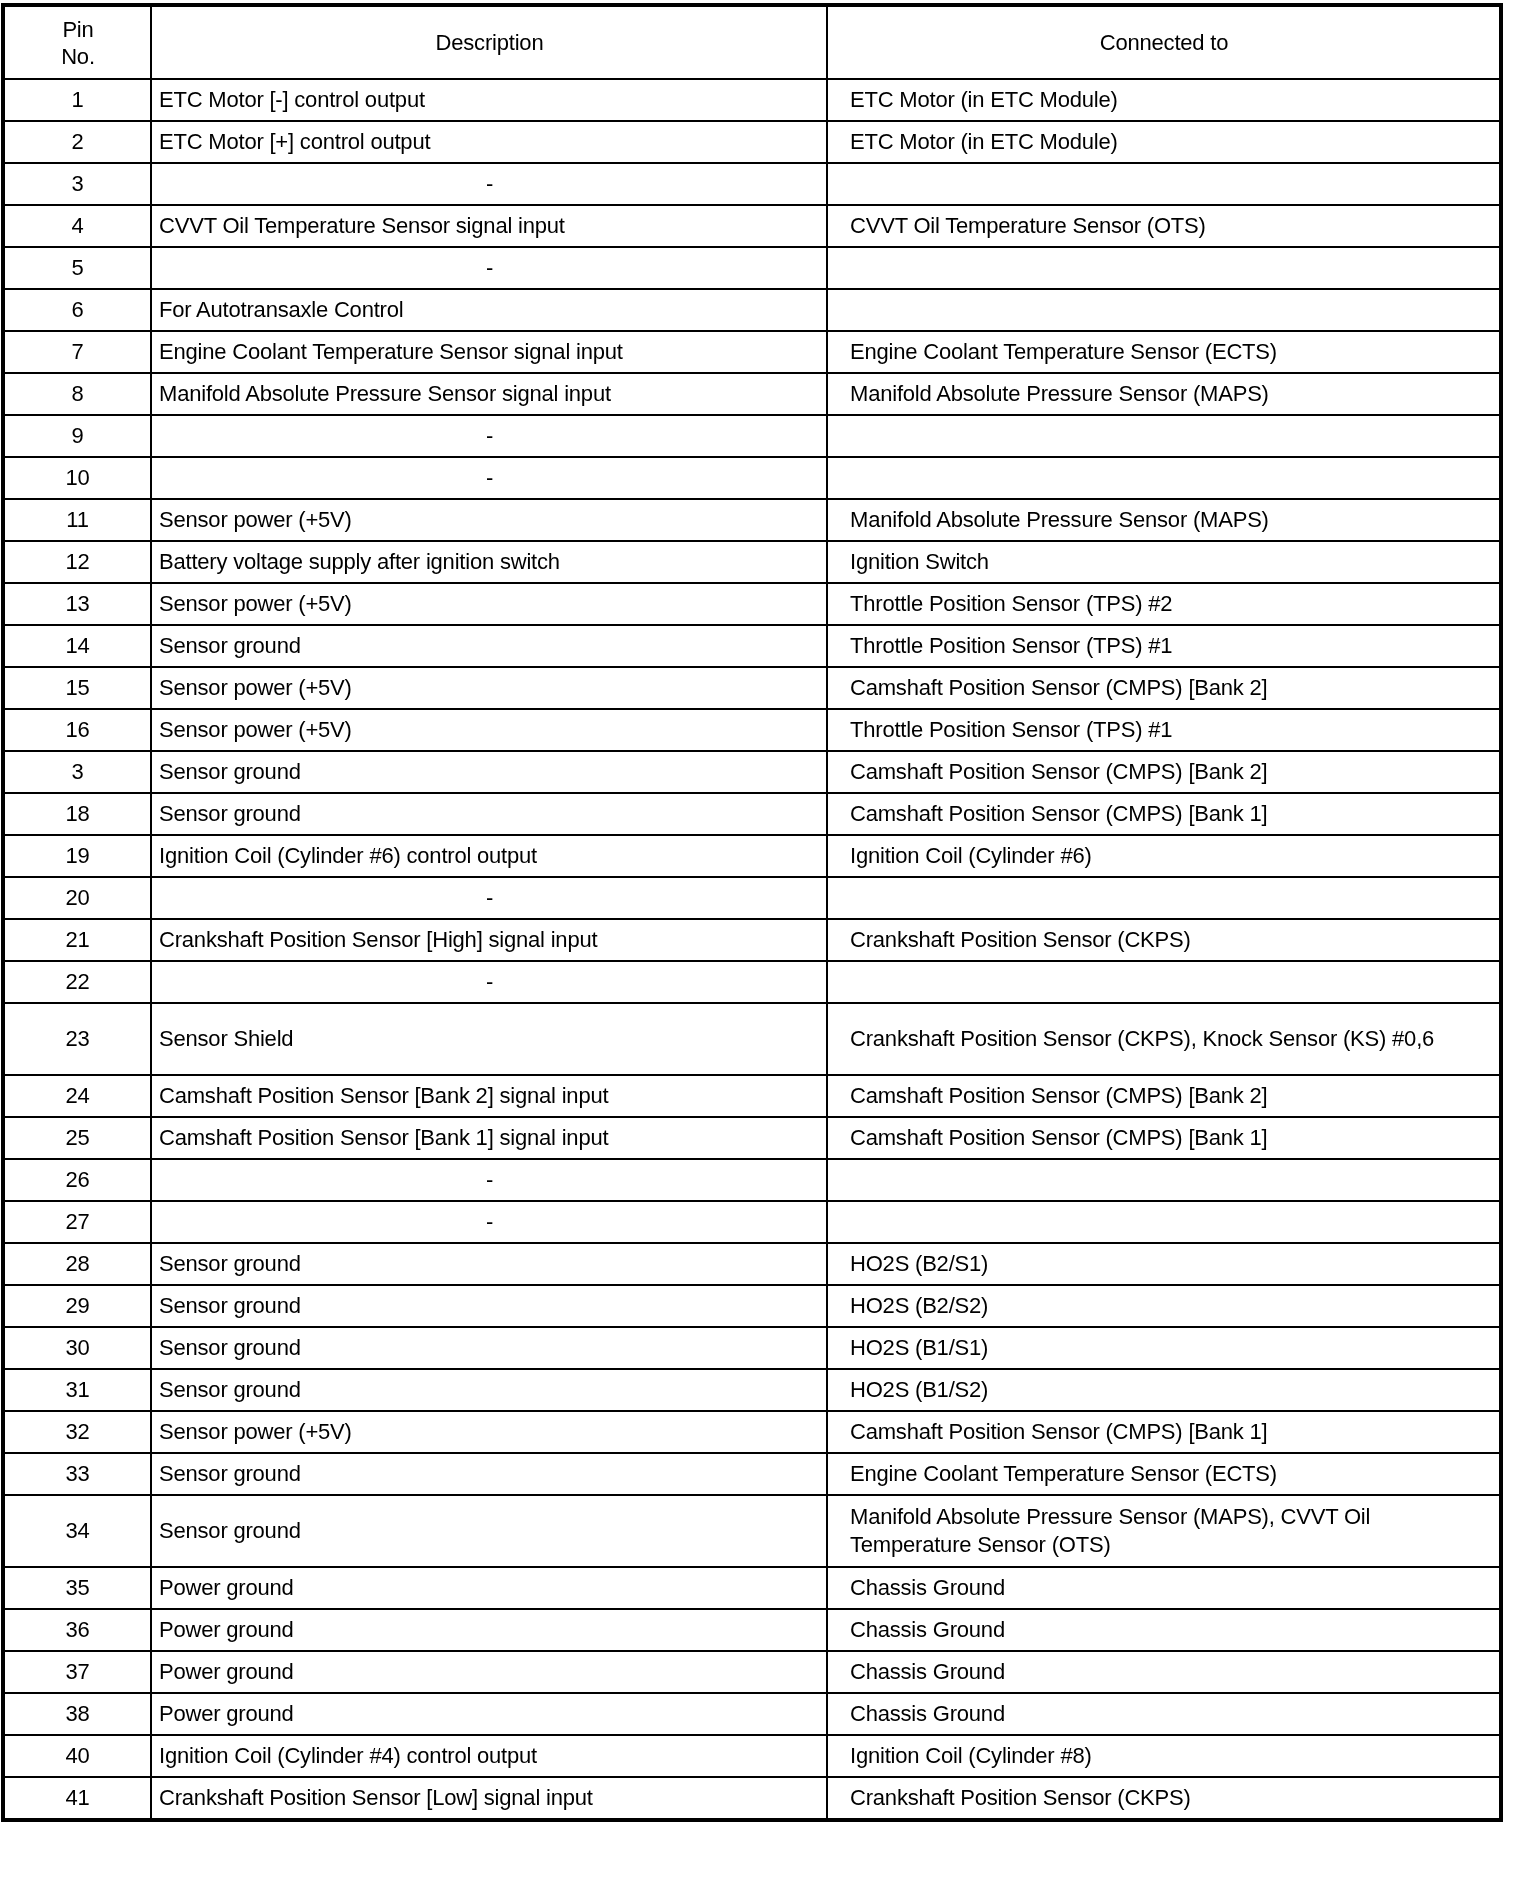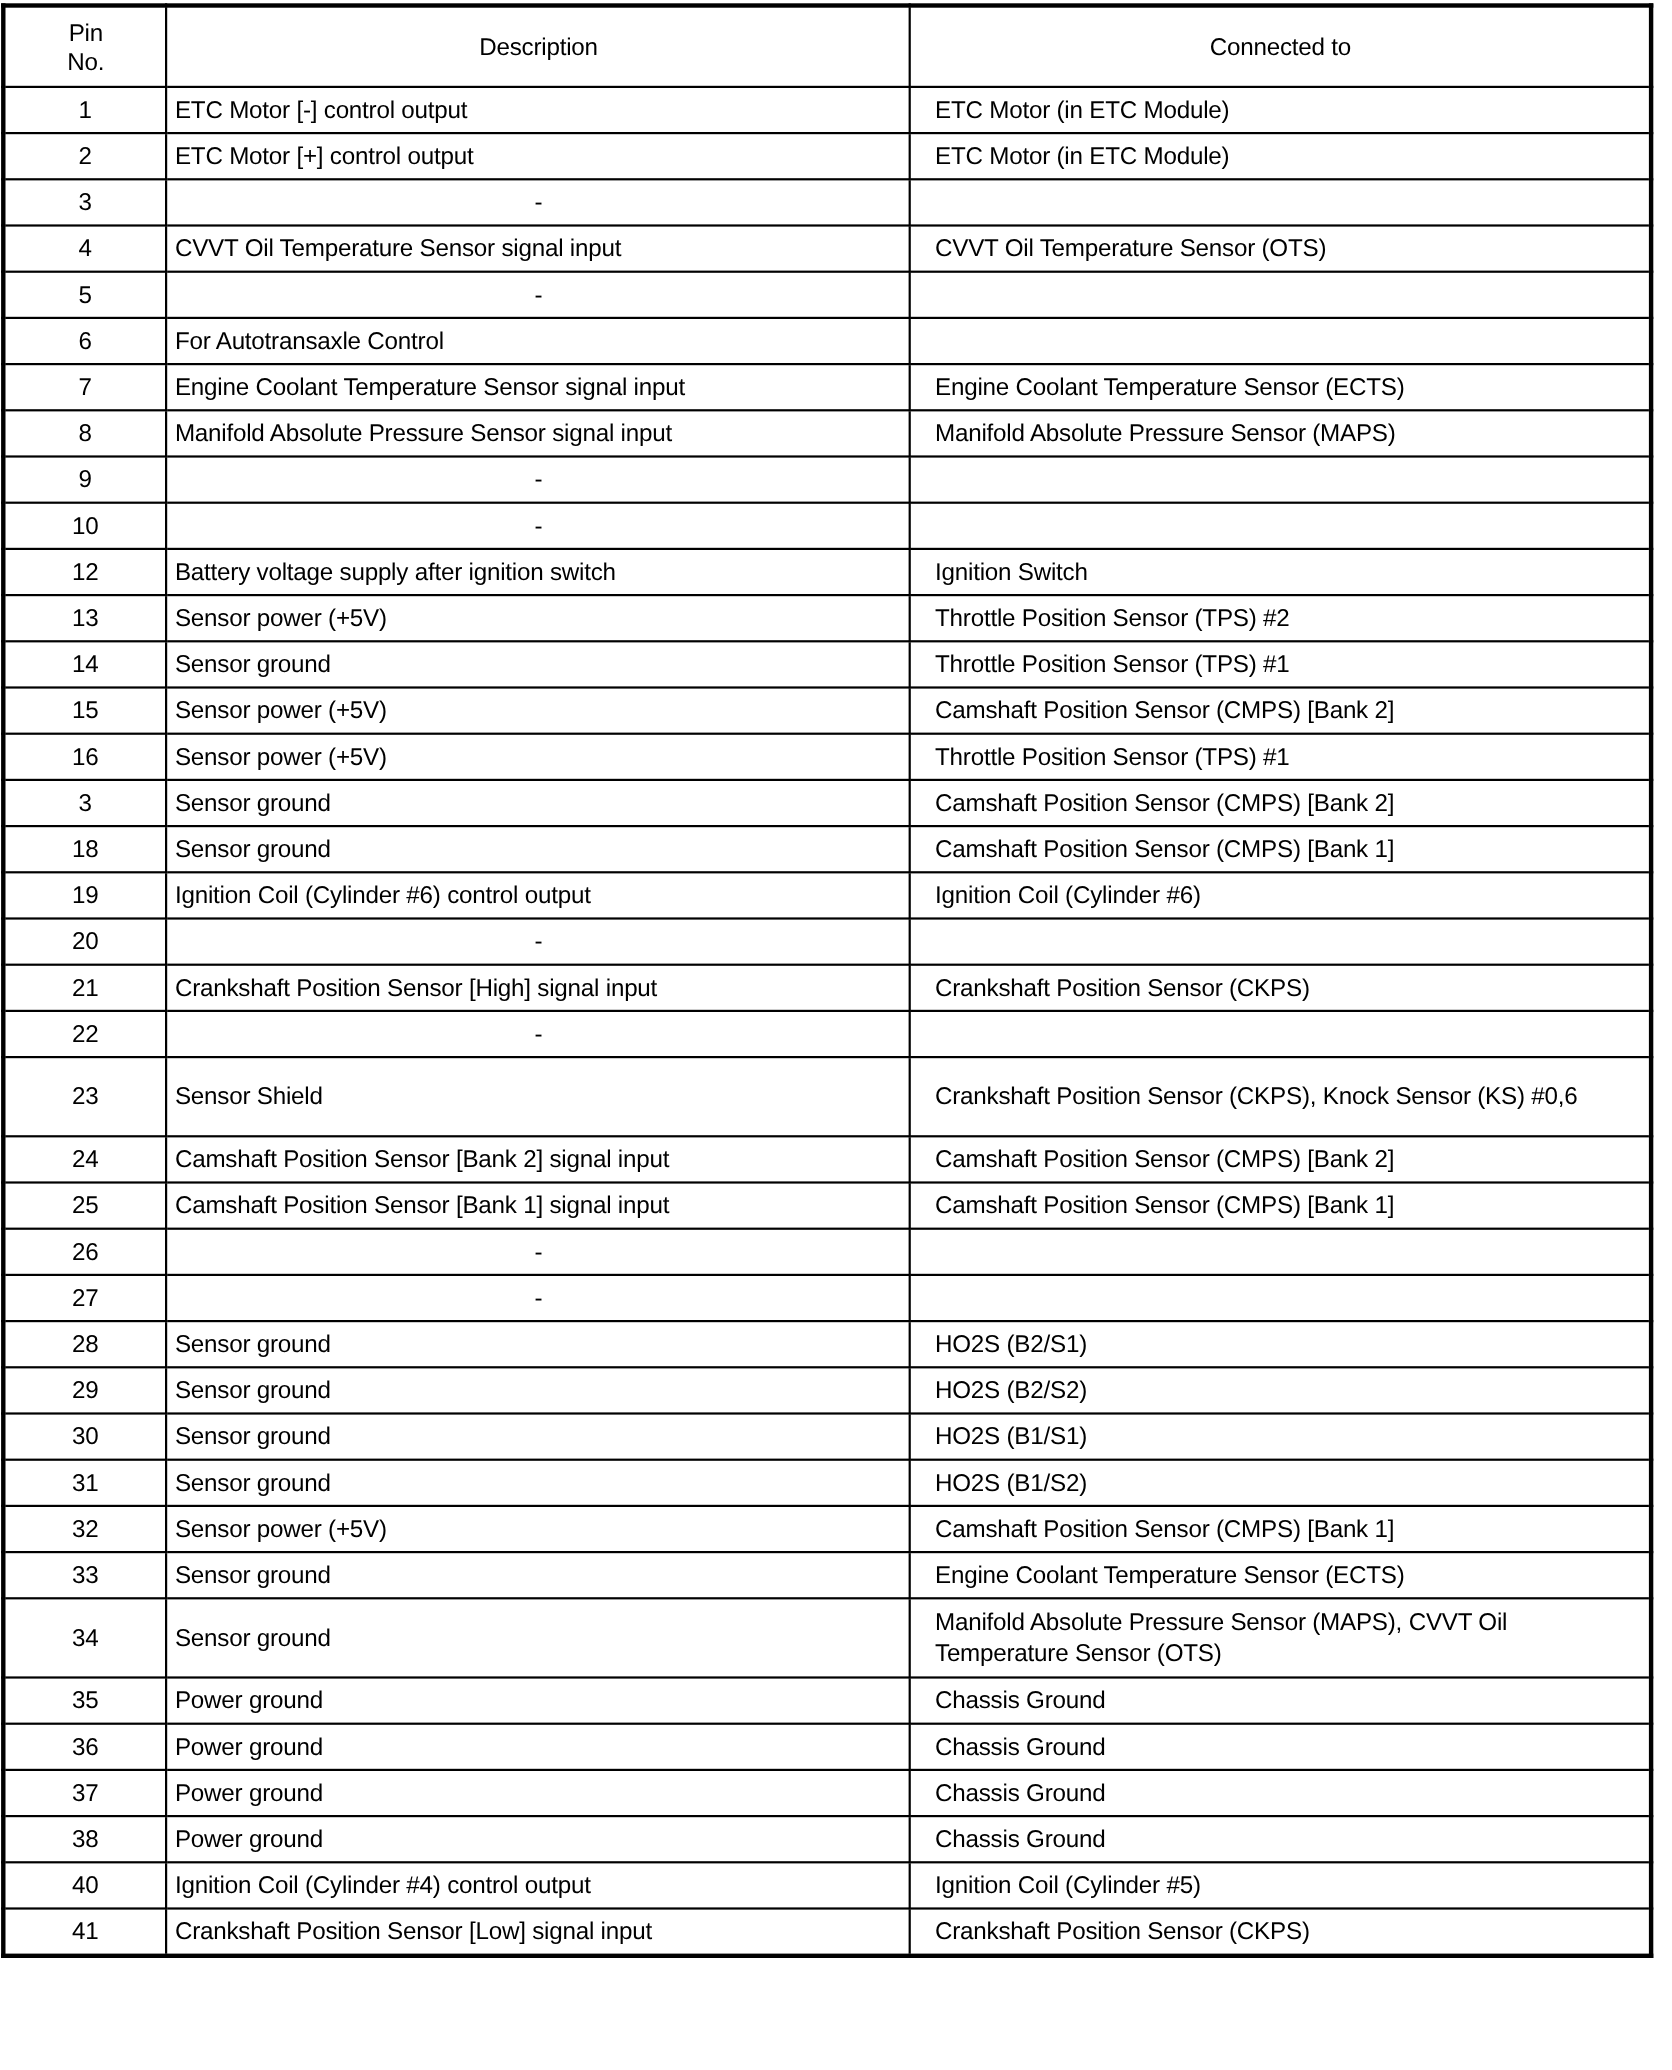--- a/index.html
+++ b/index.html
@@ -119,20 +119,25 @@
         <td class="pin">9</td>
         <td class="desc dash">-</td>
         <td class="conn"></td>
       </tr>
       <tr>
         <td class="pin">10</td>
         <td class="desc dash">-</td>
         <td class="conn"></td>
       </tr>
       <tr>
+        <td class="pin">11</td>
+        <td class="desc">Sensor power (+5V)</td>
+        <td class="conn">Manifold Absolute Pressure Sensor (MAPS)</td>
+      </tr>
+      <tr>
         <td class="pin">12</td>
         <td class="desc">Battery voltage supply after ignition switch</td>
         <td class="conn">Ignition Switch</td>
       </tr>
       <tr>
         <td class="pin">13</td>
         <td class="desc">Sensor power (+5V)</td>
         <td class="conn">Throttle Position Sensor (TPS) #2</td>
       </tr>
       <tr>
@@ -256,21 +261,21 @@
         <td class="conn">Chassis Ground</td>
       </tr>
       <tr>
         <td class="pin">38</td>
         <td class="desc">Power ground</td>
         <td class="conn">Chassis Ground</td>
       </tr>
       <tr>
         <td class="pin">40</td>
         <td class="desc">Ignition Coil (Cylinder #4) control output</td>
-        <td class="conn">Ignition Coil (Cylinder #5)</td>
+        <td class="conn">Ignition Coil (Cylinder #8)</td>
       </tr>
       <tr>
         <td class="pin">41</td>
         <td class="desc">Crankshaft Position Sensor [Low] signal input</td>
         <td class="conn">Crankshaft Position Sensor (CKPS)</td>
       </tr>
     </tbody>
 </table>
 
 </body></html>

